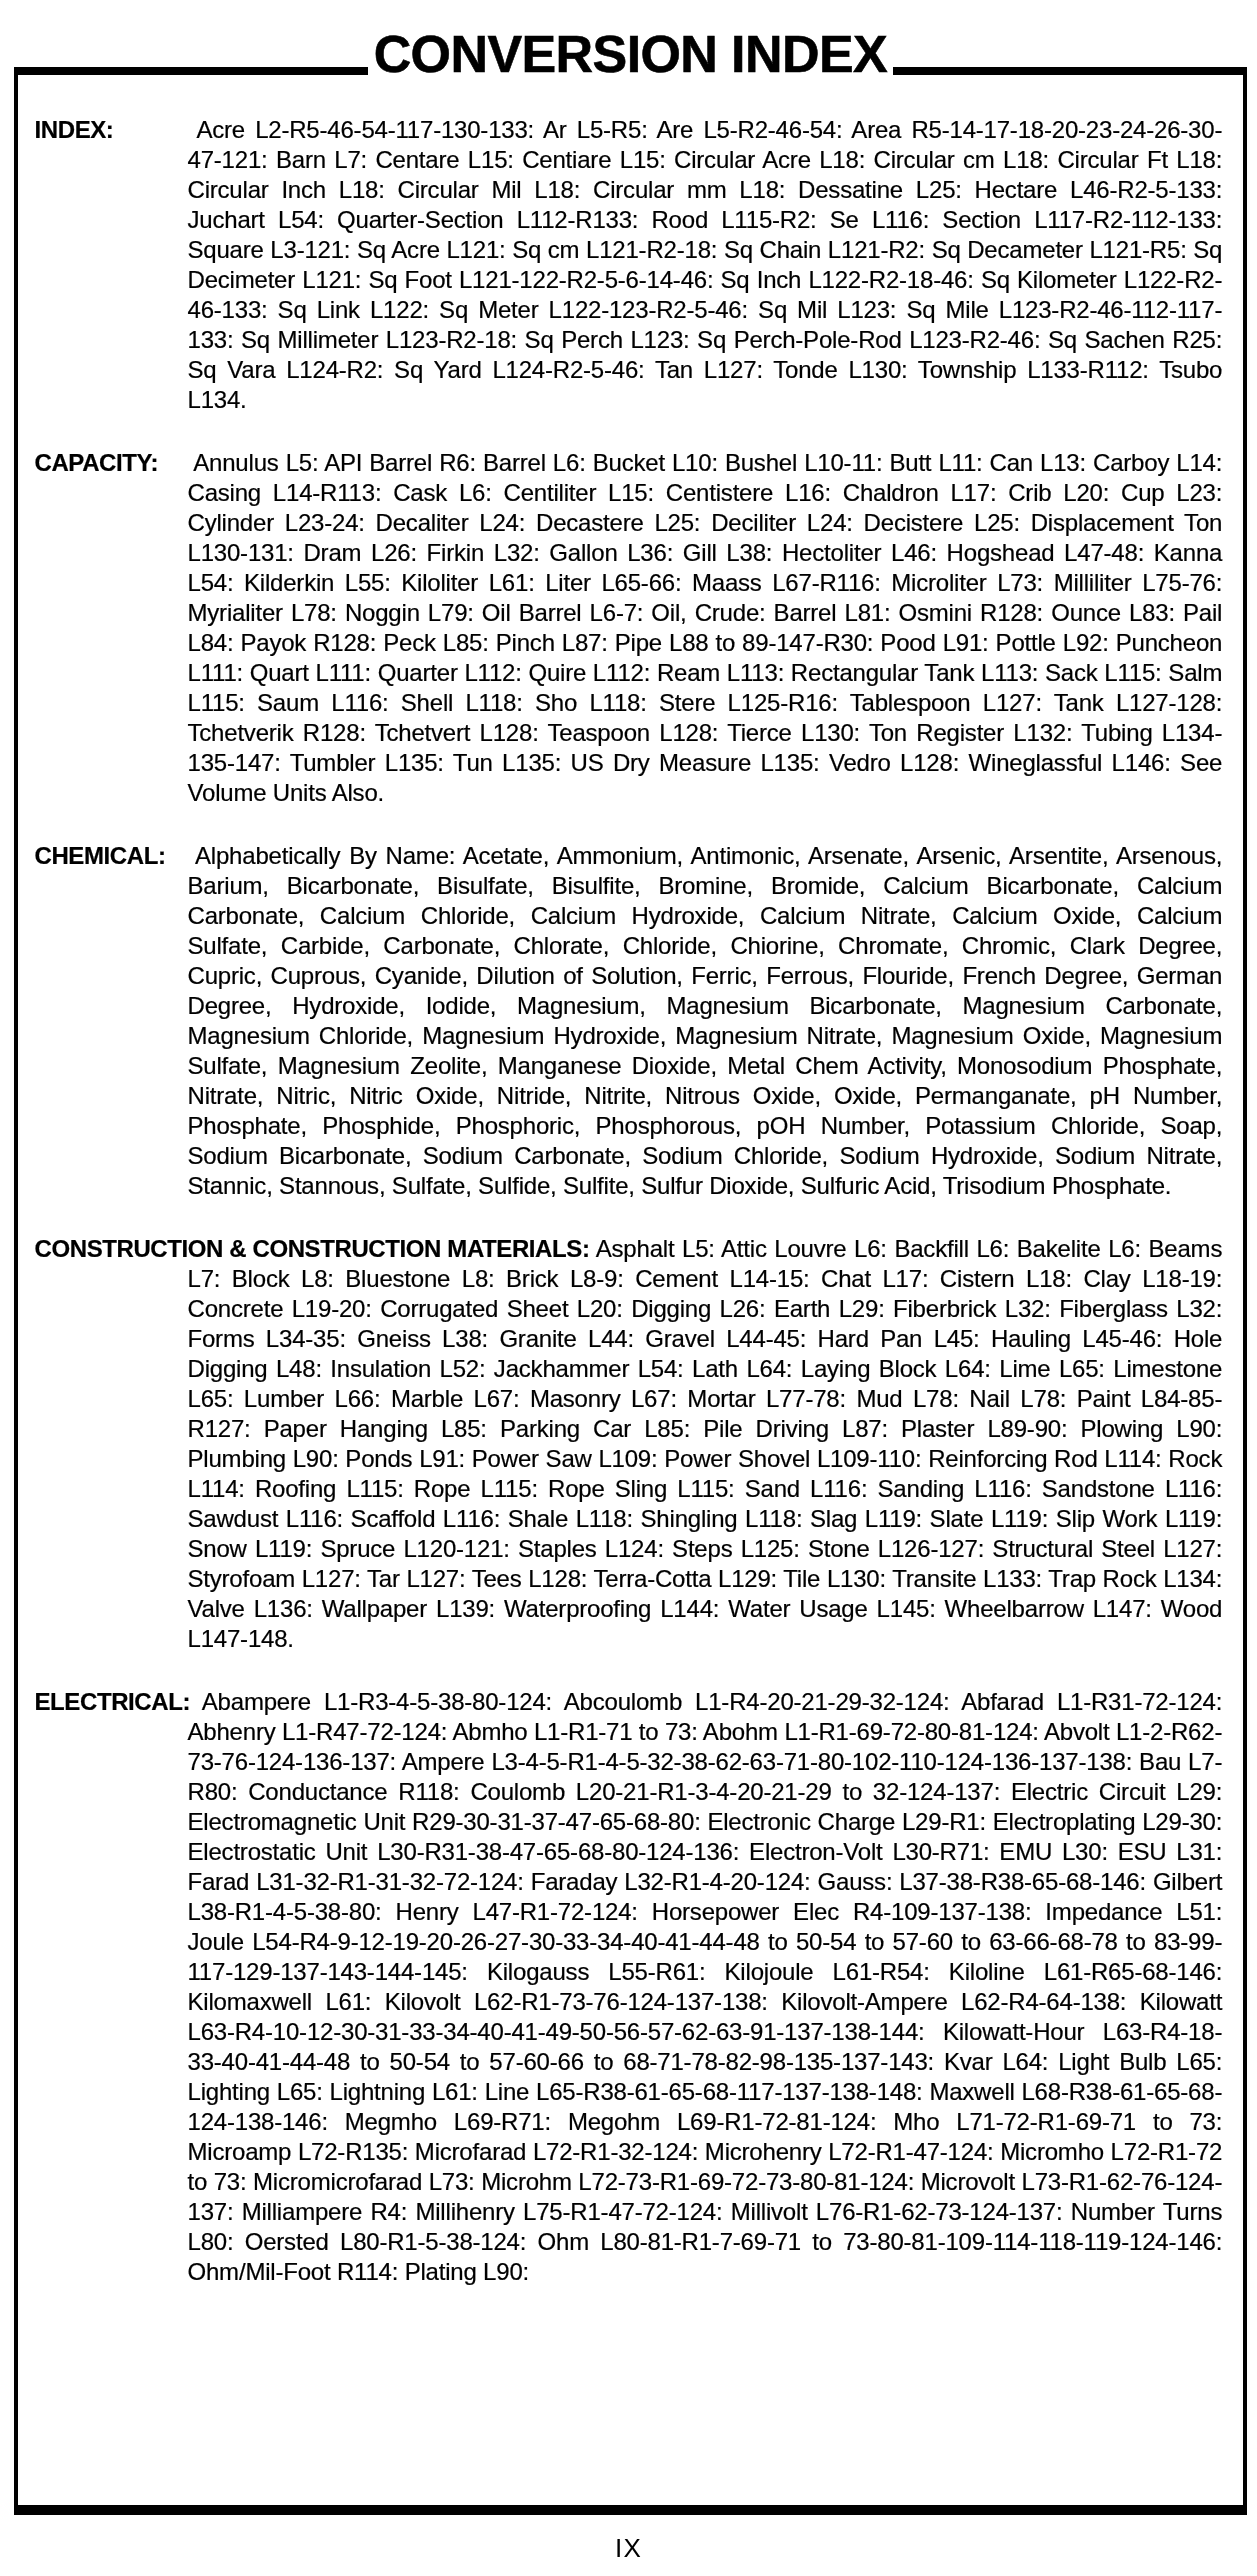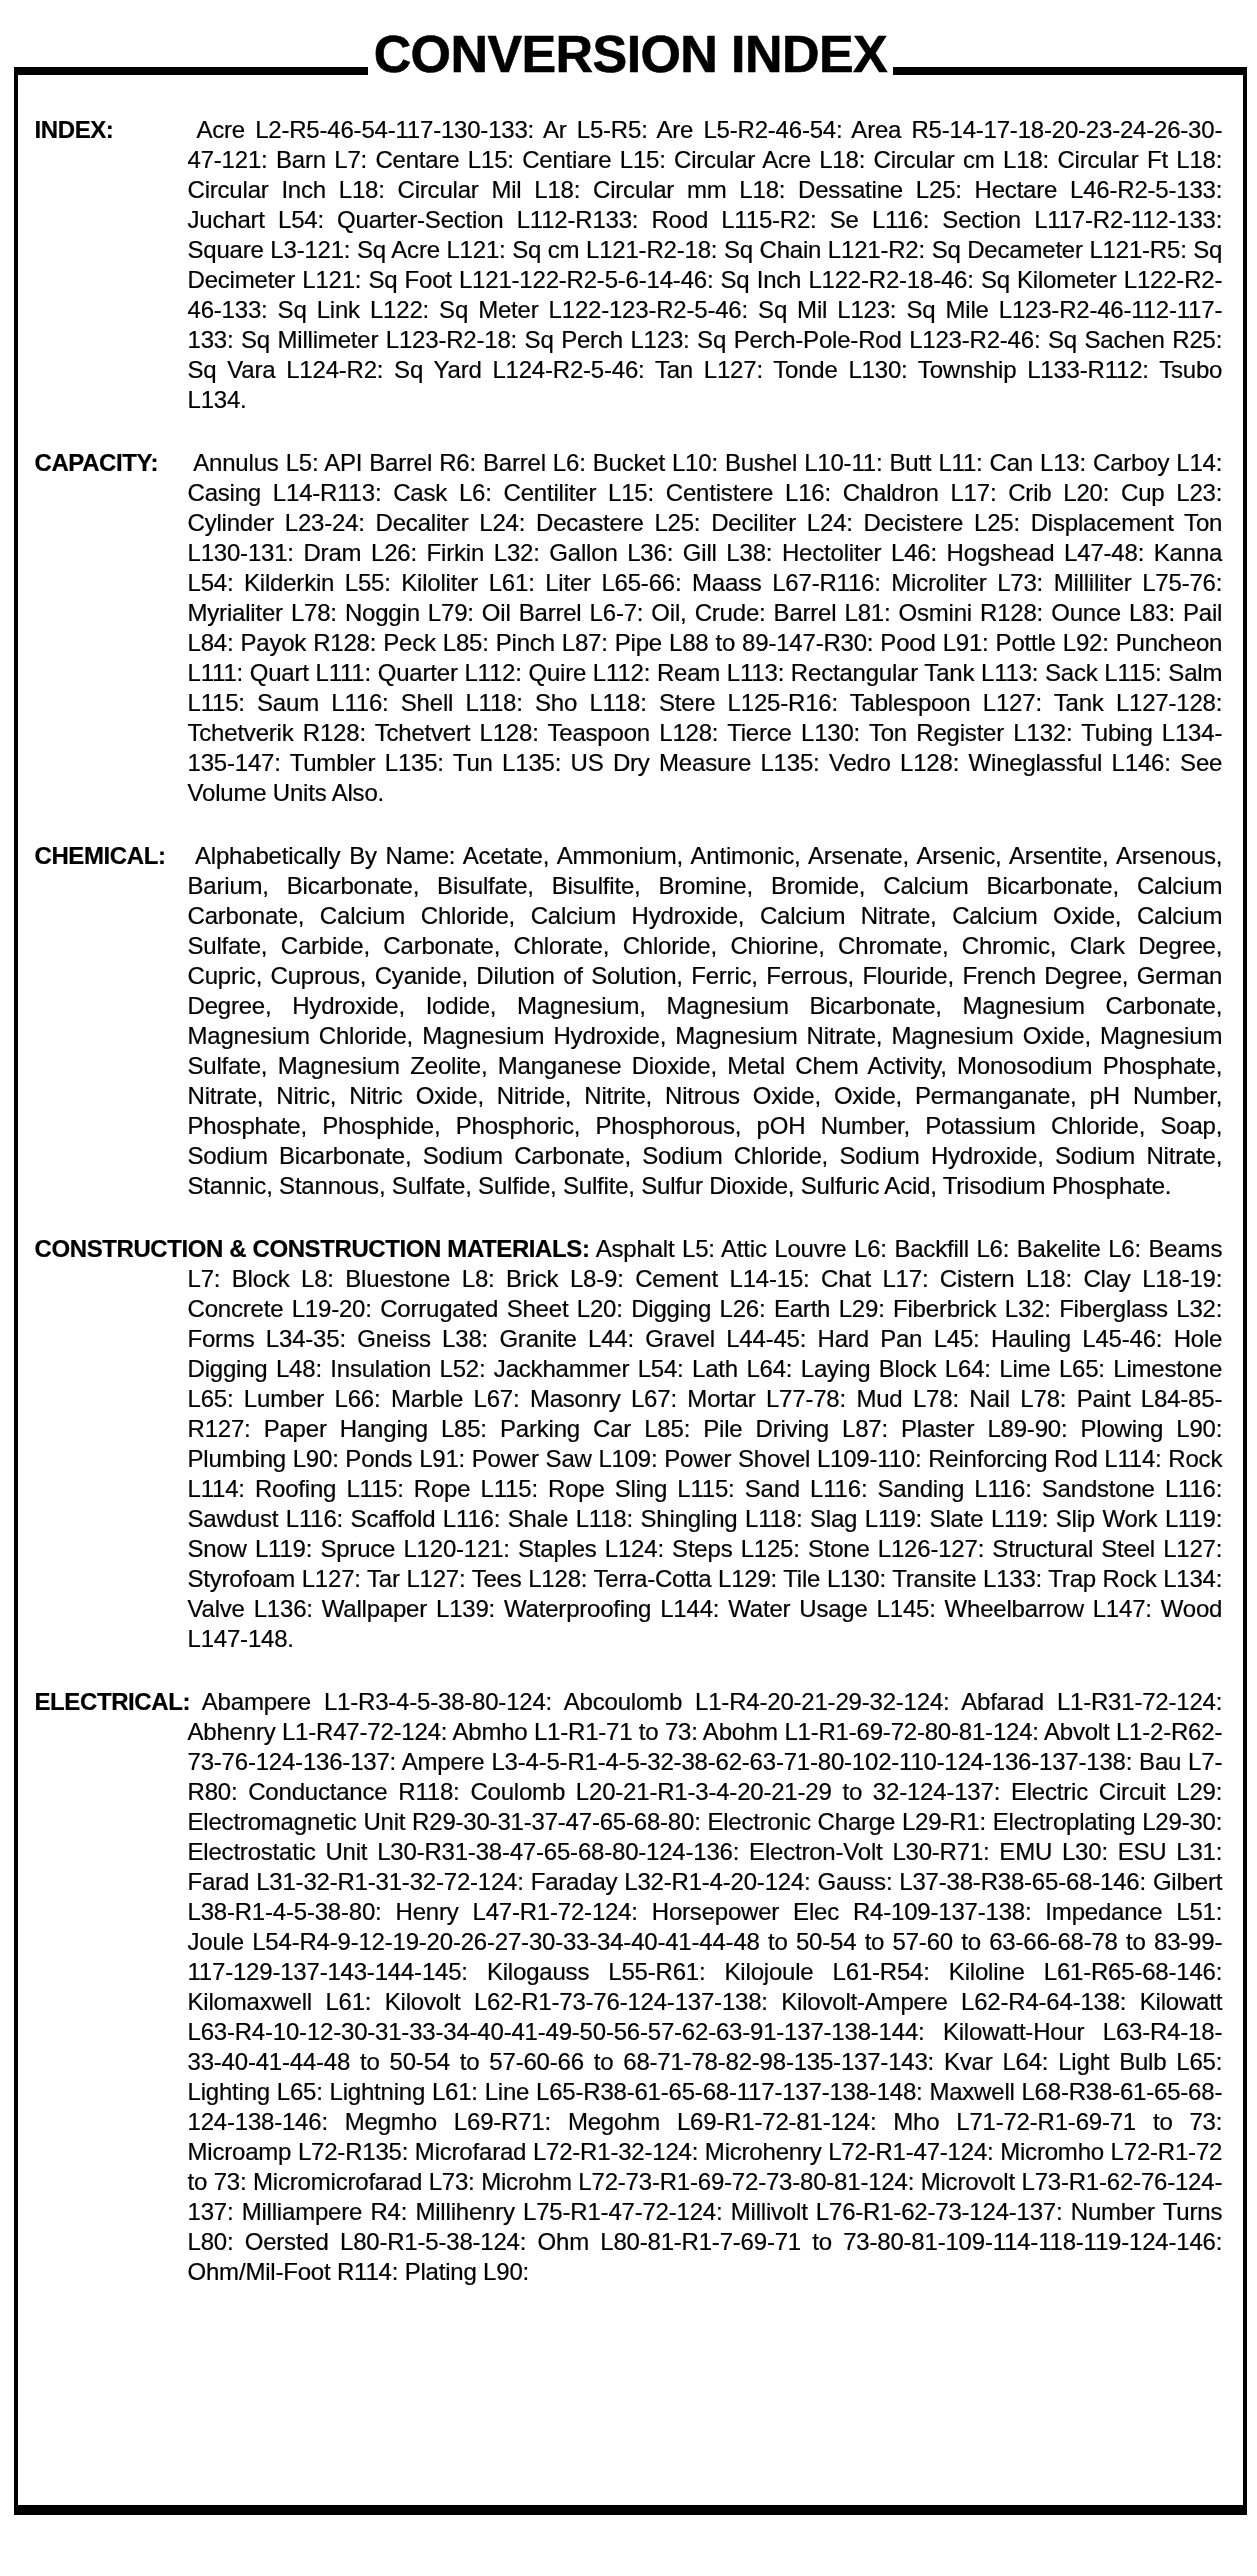--- a/index.html
+++ b/index.html
@@ -116,15 +116,16 @@
       <span class="section-text">Asphalt L5: Attic Louvre L6: Backfill L6: Bakelite L6: Beams L7: Block L8: Bluestone L8: Brick L8-9: Cement L14-15: Chat L17: Cistern L18: Clay L18-19: Concrete L19-20: Corrugated Sheet L20: Digging L26: Earth L29: Fiberbrick L32: Fiberglass L32: Forms L34-35: Gneiss L38: Granite L44: Gravel L44-45: Hard Pan L45: Hauling L45-46: Hole Digging L48: Insulation L52: Jackhammer L54: Lath L64: Laying Block L64: Lime L65: Limestone L65: Lumber L66: Marble L67: Masonry L67: Mortar L77-78: Mud L78: Nail L78: Paint L84-85-R127: Paper Hanging L85: Parking Car L85: Pile Driving L87: Plaster L89-90: Plowing L90: Plumbing L90: Ponds L91: Power Saw L109: Power Shovel L109-110: Reinforcing Rod L114: Rock L114: Roofing L115: Rope L115: Rope Sling L115: Sand L116: Sanding L116: Sandstone L116: Sawdust L116: Scaffold L116: Shale L118: Shingling L118: Slag L119: Slate L119: Slip Work L119: Snow L119: Spruce L120-121: Staples L124: Steps L125: Stone L126-127: Structural Steel L127: Styrofoam L127: Tar L127: Tees L128: Terra-Cotta L129: Tile L130: Transite L133: Trap Rock L134: Valve L136: Wallpaper L139: Waterproofing L144: Water Usage L145: Wheelbarrow L147: Wood L147-148.</span>
     </section>
 
     <section class="index-section">
       <span class="section-label">ELECTRICAL:</span>
       <span class="section-text">Abampere L1-R3-4-5-38-80-124: Abcoulomb L1-R4-20-21-29-32-124: Abfarad L1-R31-72-124: Abhenry L1-R47-72-124: Abmho L1-R1-71 to 73: Abohm L1-R1-69-72-80-81-124: Abvolt L1-2-R62-73-76-124-136-137: Ampere L3-4-5-R1-4-5-32-38-62-63-71-80-102-110-124-136-137-138: Bau L7-R80: Conductance R118: Coulomb L20-21-R1-3-4-20-21-29 to 32-124-137: Electric Circuit L29: Electromagnetic Unit R29-30-31-37-47-65-68-80: Electronic Charge L29-R1: Electroplating L29-30: Electrostatic Unit L30-R31-38-47-65-68-80-124-136: Electron-Volt L30-R71: EMU L30: ESU L31: Farad L31-32-R1-31-32-72-124: Faraday L32-R1-4-20-124: Gauss: L37-38-R38-65-68-146: Gilbert L38-R1-4-5-38-80: Henry L47-R1-72-124: Horsepower Elec R4-109-137-138: Impedance L51: Joule L54-R4-9-12-19-20-26-27-30-33-34-40-41-44-48 to 50-54 to 57-60 to 63-66-68-78 to 83-99-117-129-137-143-144-145: Kilogauss L55-R61: Kilojoule L61-R54: Kiloline L61-R65-68-146: Kilomaxwell L61: Kilovolt L62-R1-73-76-124-137-138: Kilovolt-Ampere L62-R4-64-138: Kilowatt L63-R4-10-12-30-31-33-34-40-41-49-50-56-57-62-63-91-137-138-144: Kilowatt-Hour L63-R4-18-33-40-41-44-48 to 50-54 to 57-60-66 to 68-71-78-82-98-135-137-143: Kvar L64: Light Bulb L65: Lighting L65: Lightning L61: Line L65-R38-61-65-68-117-137-138-148: Maxwell L68-R38-61-65-68-124-138-146: Megmho L69-R71: Megohm L69-R1-72-81-124: Mho L71-72-R1-69-71 to 73: Microamp L72-R135: Microfarad L72-R1-32-124: Microhenry L72-R1-47-124: Micromho L72-R1-72 to 73: Micromicrofarad L73: Microhm L72-73-R1-69-72-73-80-81-124: Microvolt L73-R1-62-76-124-137: Milliampere R4: Millihenry L75-R1-47-72-124: Millivolt L76-R1-62-73-124-137: Number Turns L80: Oersted L80-R1-5-38-124: Ohm L80-81-R1-7-69-71 to 73-80-81-109-114-118-119-124-146: Ohm/Mil-Foot R114: Plating L90:</span>
     </section>
 
   </main>
 
+  <footer class="page-number">IX</footer>
 
 </div>
 
 
 </body></html>

